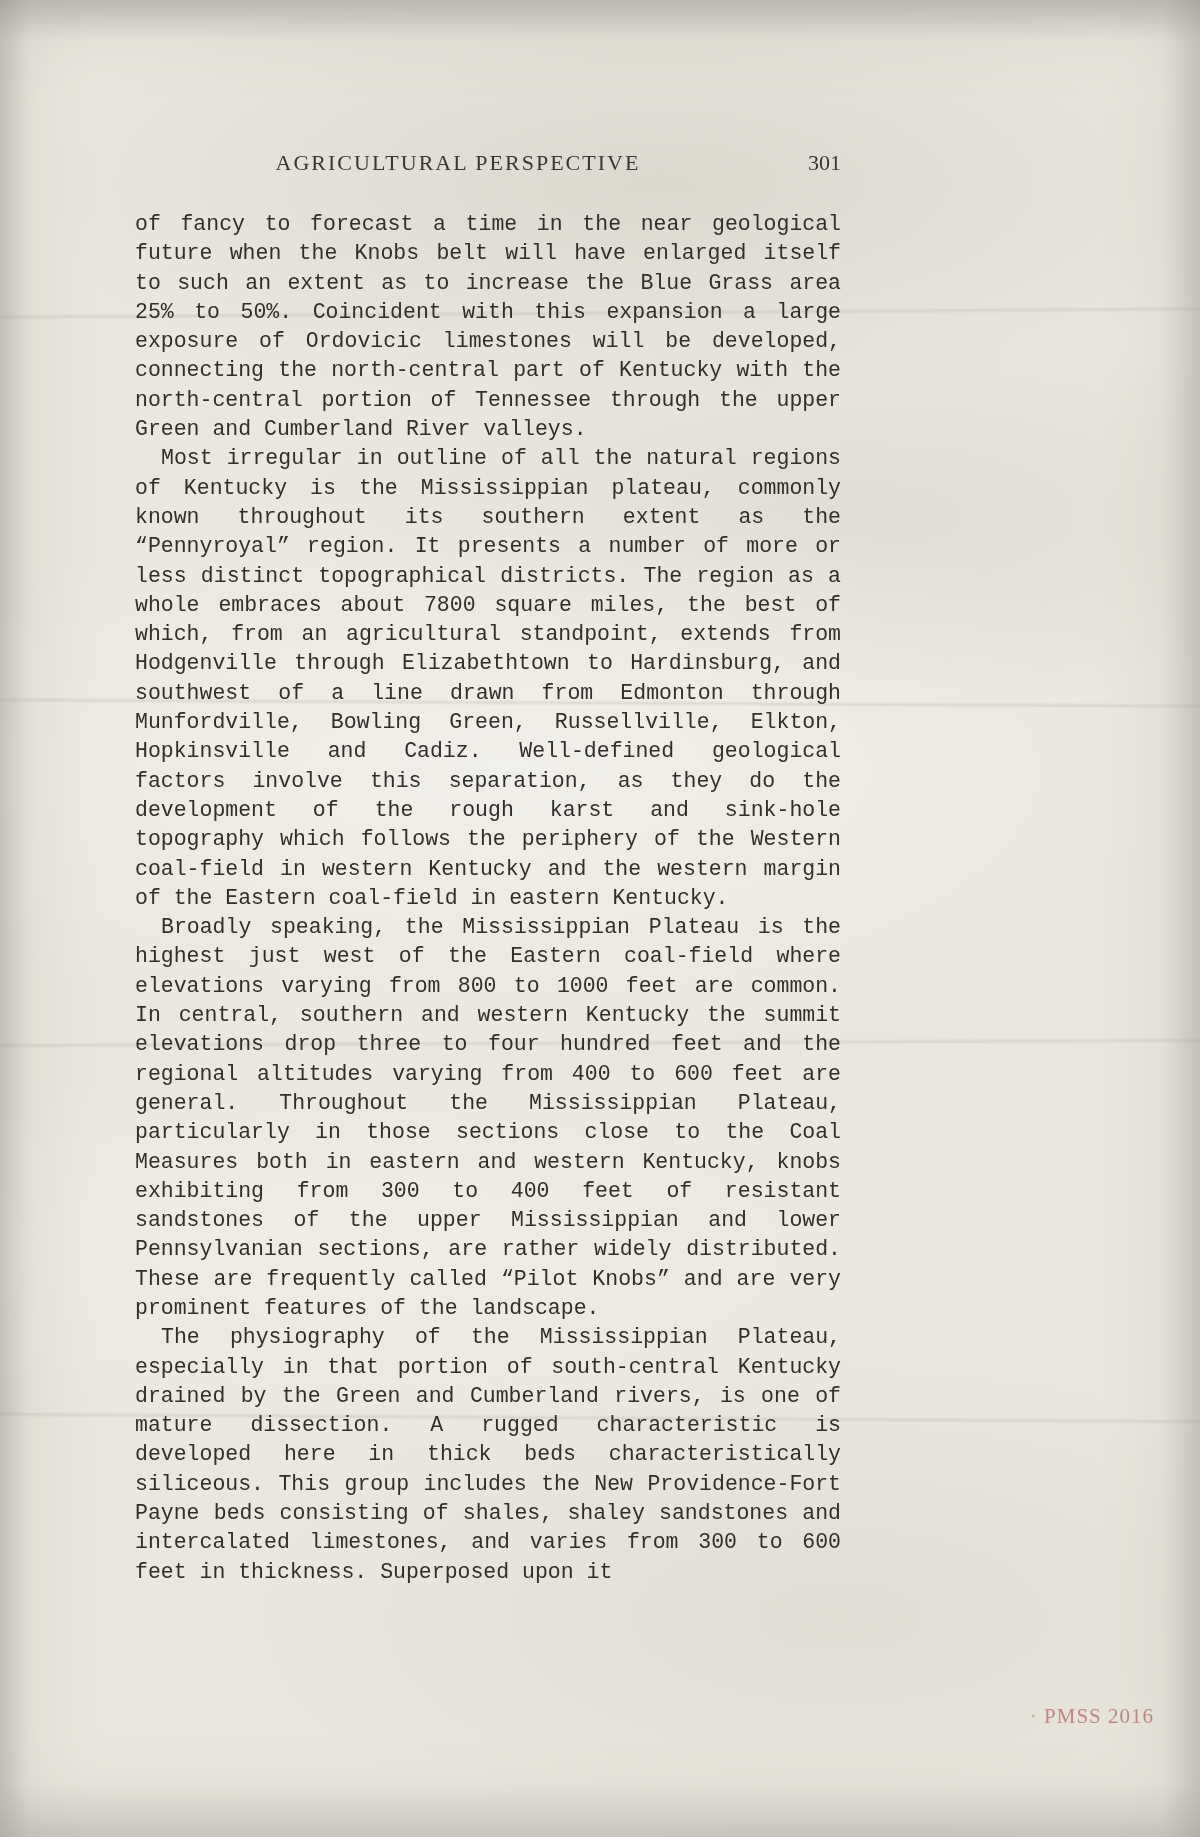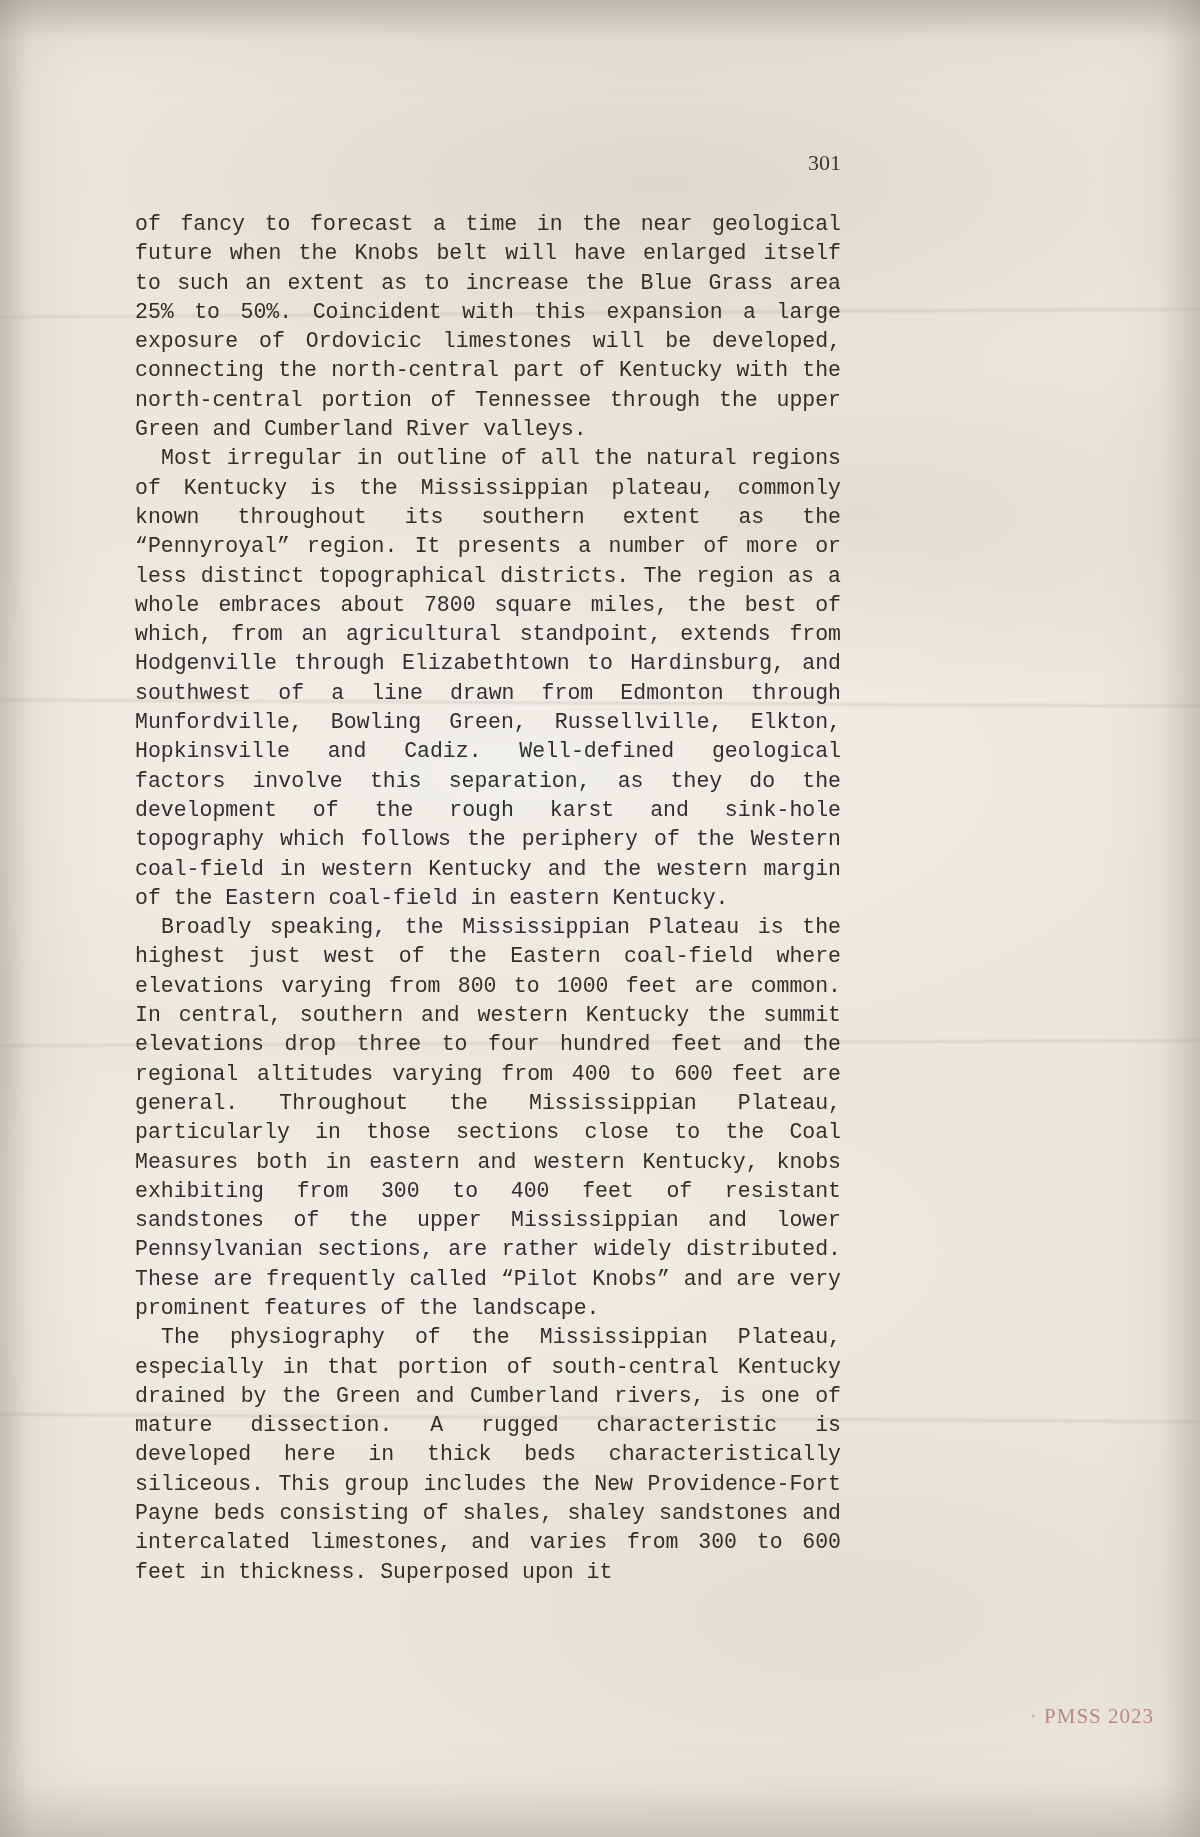--- a/index.html
+++ b/index.html
@@ -113,27 +113,28 @@
 <div class="page">
 
   <div class="crease c1"></div>
   <div class="crease c2"></div>
   <div class="crease c3"></div>
   <div class="crease c4"></div>
 
   <div class="text-column">
 
     <div class="header-row">
+      <span class="header-title">AGRICULTURAL PERSPECTIVE</span>
       <span class="page-number">301</span>
     </div>
 
     <div class="body-text">
       <p class="para no-indent">of fancy to forecast a time in the near geological future when the Knobs belt will have enlarged itself to such an extent as to increase the Blue Grass area 25% to 50%.  Coincident with this expansion a large exposure of Ordovicic limestones will be developed, connecting the north-central part of Kentucky with the north-central portion of Tennessee through the upper Green and Cumberland River valleys.</p>
       <p class="para indent">Most irregular in outline of all the natural regions of Kentucky is the Mississippian plateau, commonly known throughout its southern extent as the “Pennyroyal” region.  It presents a number of more or less distinct topographical districts.  The region as a whole embraces about 7800 square miles, the best of which, from an agricultural standpoint, extends from Hodgenville through Elizabethtown to Hardinsburg, and southwest of a line drawn from Edmonton through Munfordville, Bowling Green, Russellville, Elkton, Hopkinsville and Cadiz.  Well-defined geological factors involve this separation, as they do the development of the rough karst and sink-hole topography which follows the periphery of the Western coal-field in western Kentucky and the western margin of the Eastern coal-field in eastern Kentucky.</p>
       <p class="para indent">Broadly speaking, the Mississippian Plateau is the highest just west of the Eastern coal-field where elevations varying from 800 to 1000 feet are common.  In central, southern and western Kentucky the summit elevations drop three to four hundred feet and the regional altitudes varying from 400 to 600 feet are general.  Throughout the Mississippian Plateau, particularly in those sections close to the Coal Measures both in eastern and western Kentucky, knobs exhibiting from 300 to 400 feet of resistant sandstones of the upper Mississippian and lower Pennsylvanian sections, are rather widely distributed.  These are frequently called “Pilot Knobs” and are very prominent features of the landscape.</p>
       <p class="para indent">The physiography of the Mississippian Plateau, especially in that portion of south-central Kentucky drained by the Green and Cumberland rivers, is one of mature dissection.  A rugged characteristic is developed here in thick beds characteristically siliceous. This group includes the New Providence-Fort Payne beds consisting of shales, shaley sandstones and intercalated limestones, and varies from 300 to 600 feet in thickness.  Superposed upon it</p>
     </div>
 
   </div>
 
-  <div class="watermark">PMSS 2023</div>
+  <div class="watermark">PMSS 2016</div>
 
 </div>
 
 </body></html>

